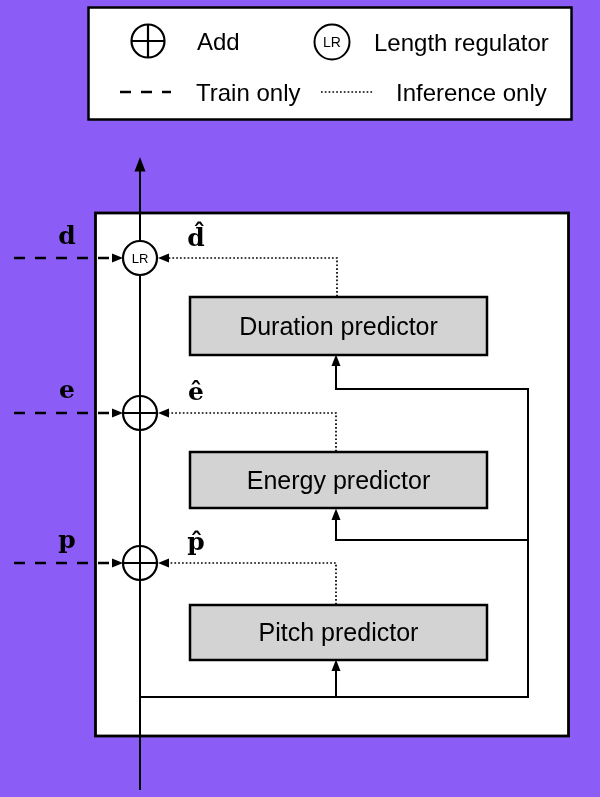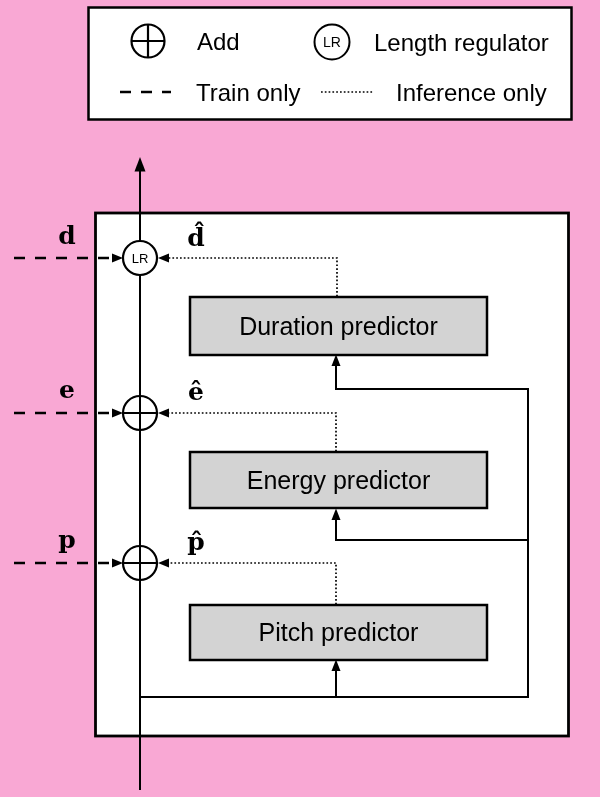--- a/index.html
+++ b/index.html
@@ -1,20 +1,20 @@
 <!DOCTYPE html>
 <html><head>
 <meta charset="utf-8">
 <style>
   html, body { margin: 0; padding: 0; background: #ffffff; }
   .page {
     position: relative;
     width: 600px;
     height: 797px;
-    background: #f9a8d4;
+    background: #8b5cf6;
     font-family: "Liberation Sans", sans-serif;
   }
   svg { display: block; }
   text.sans {
     font-family: "Liberation Sans", sans-serif;
     font-size: 24px;
     fill: #000000;
   }
   text.node-small {
     font-family: "Liberation Sans", sans-serif;

